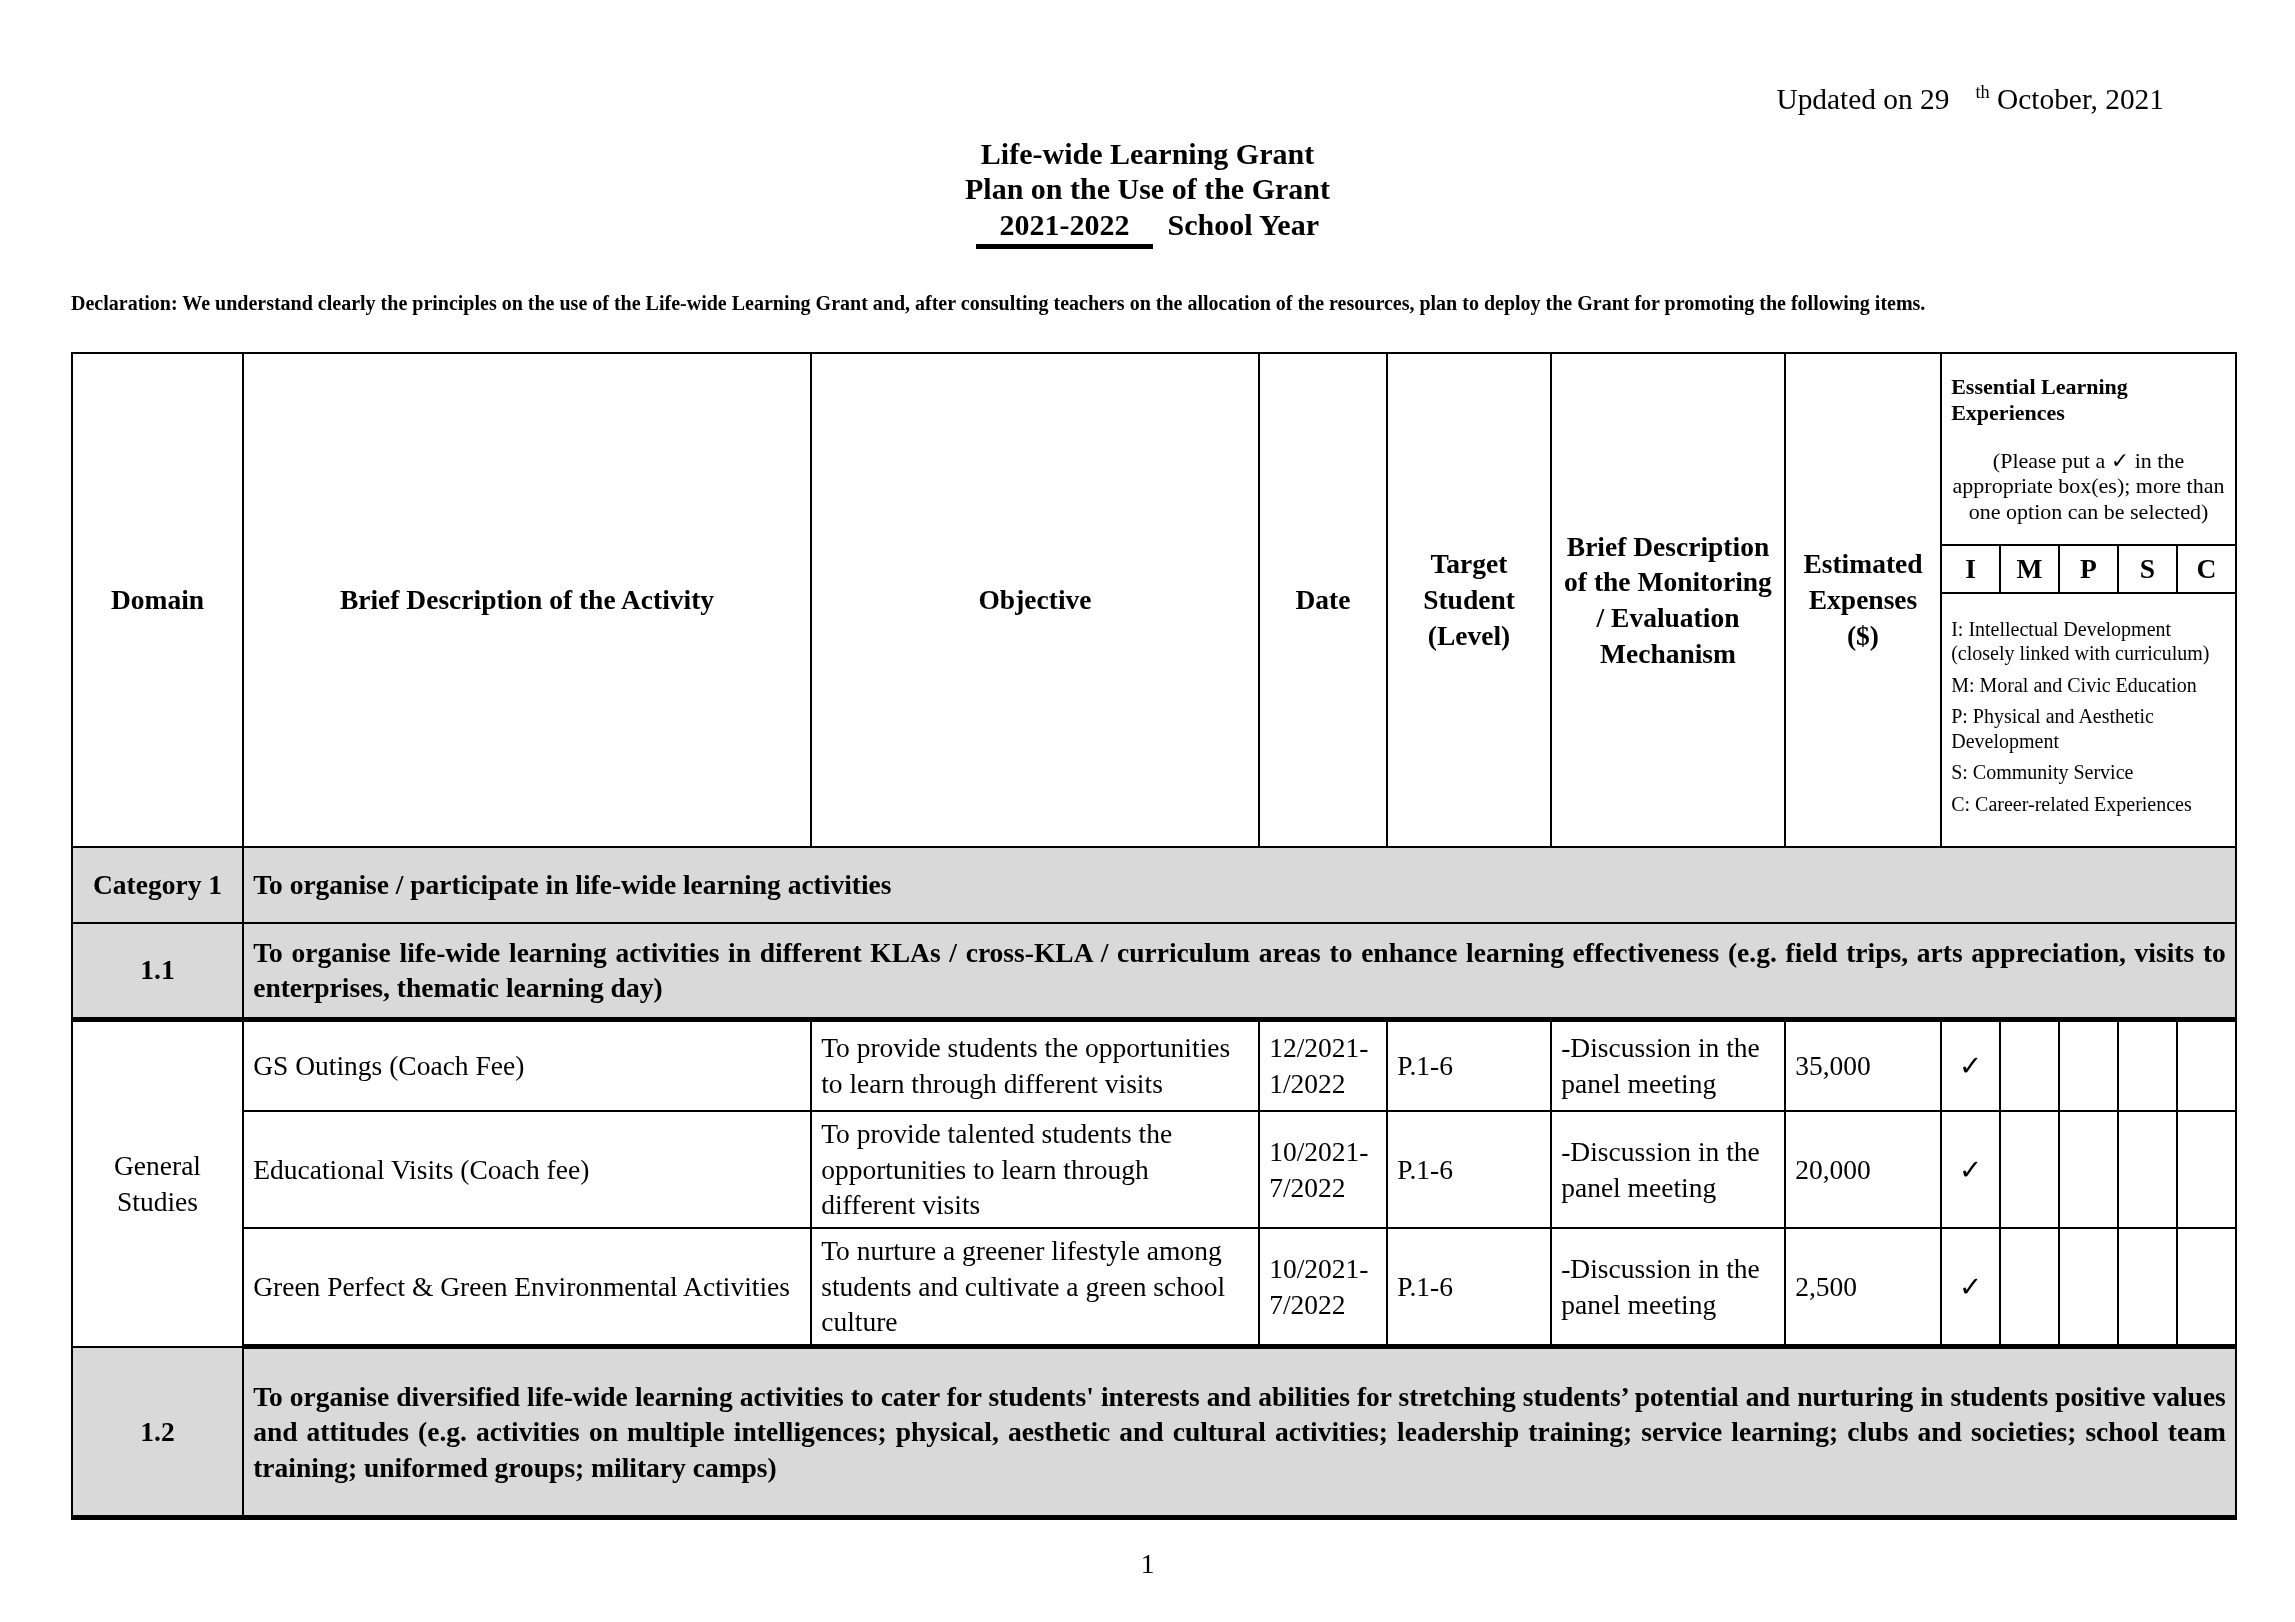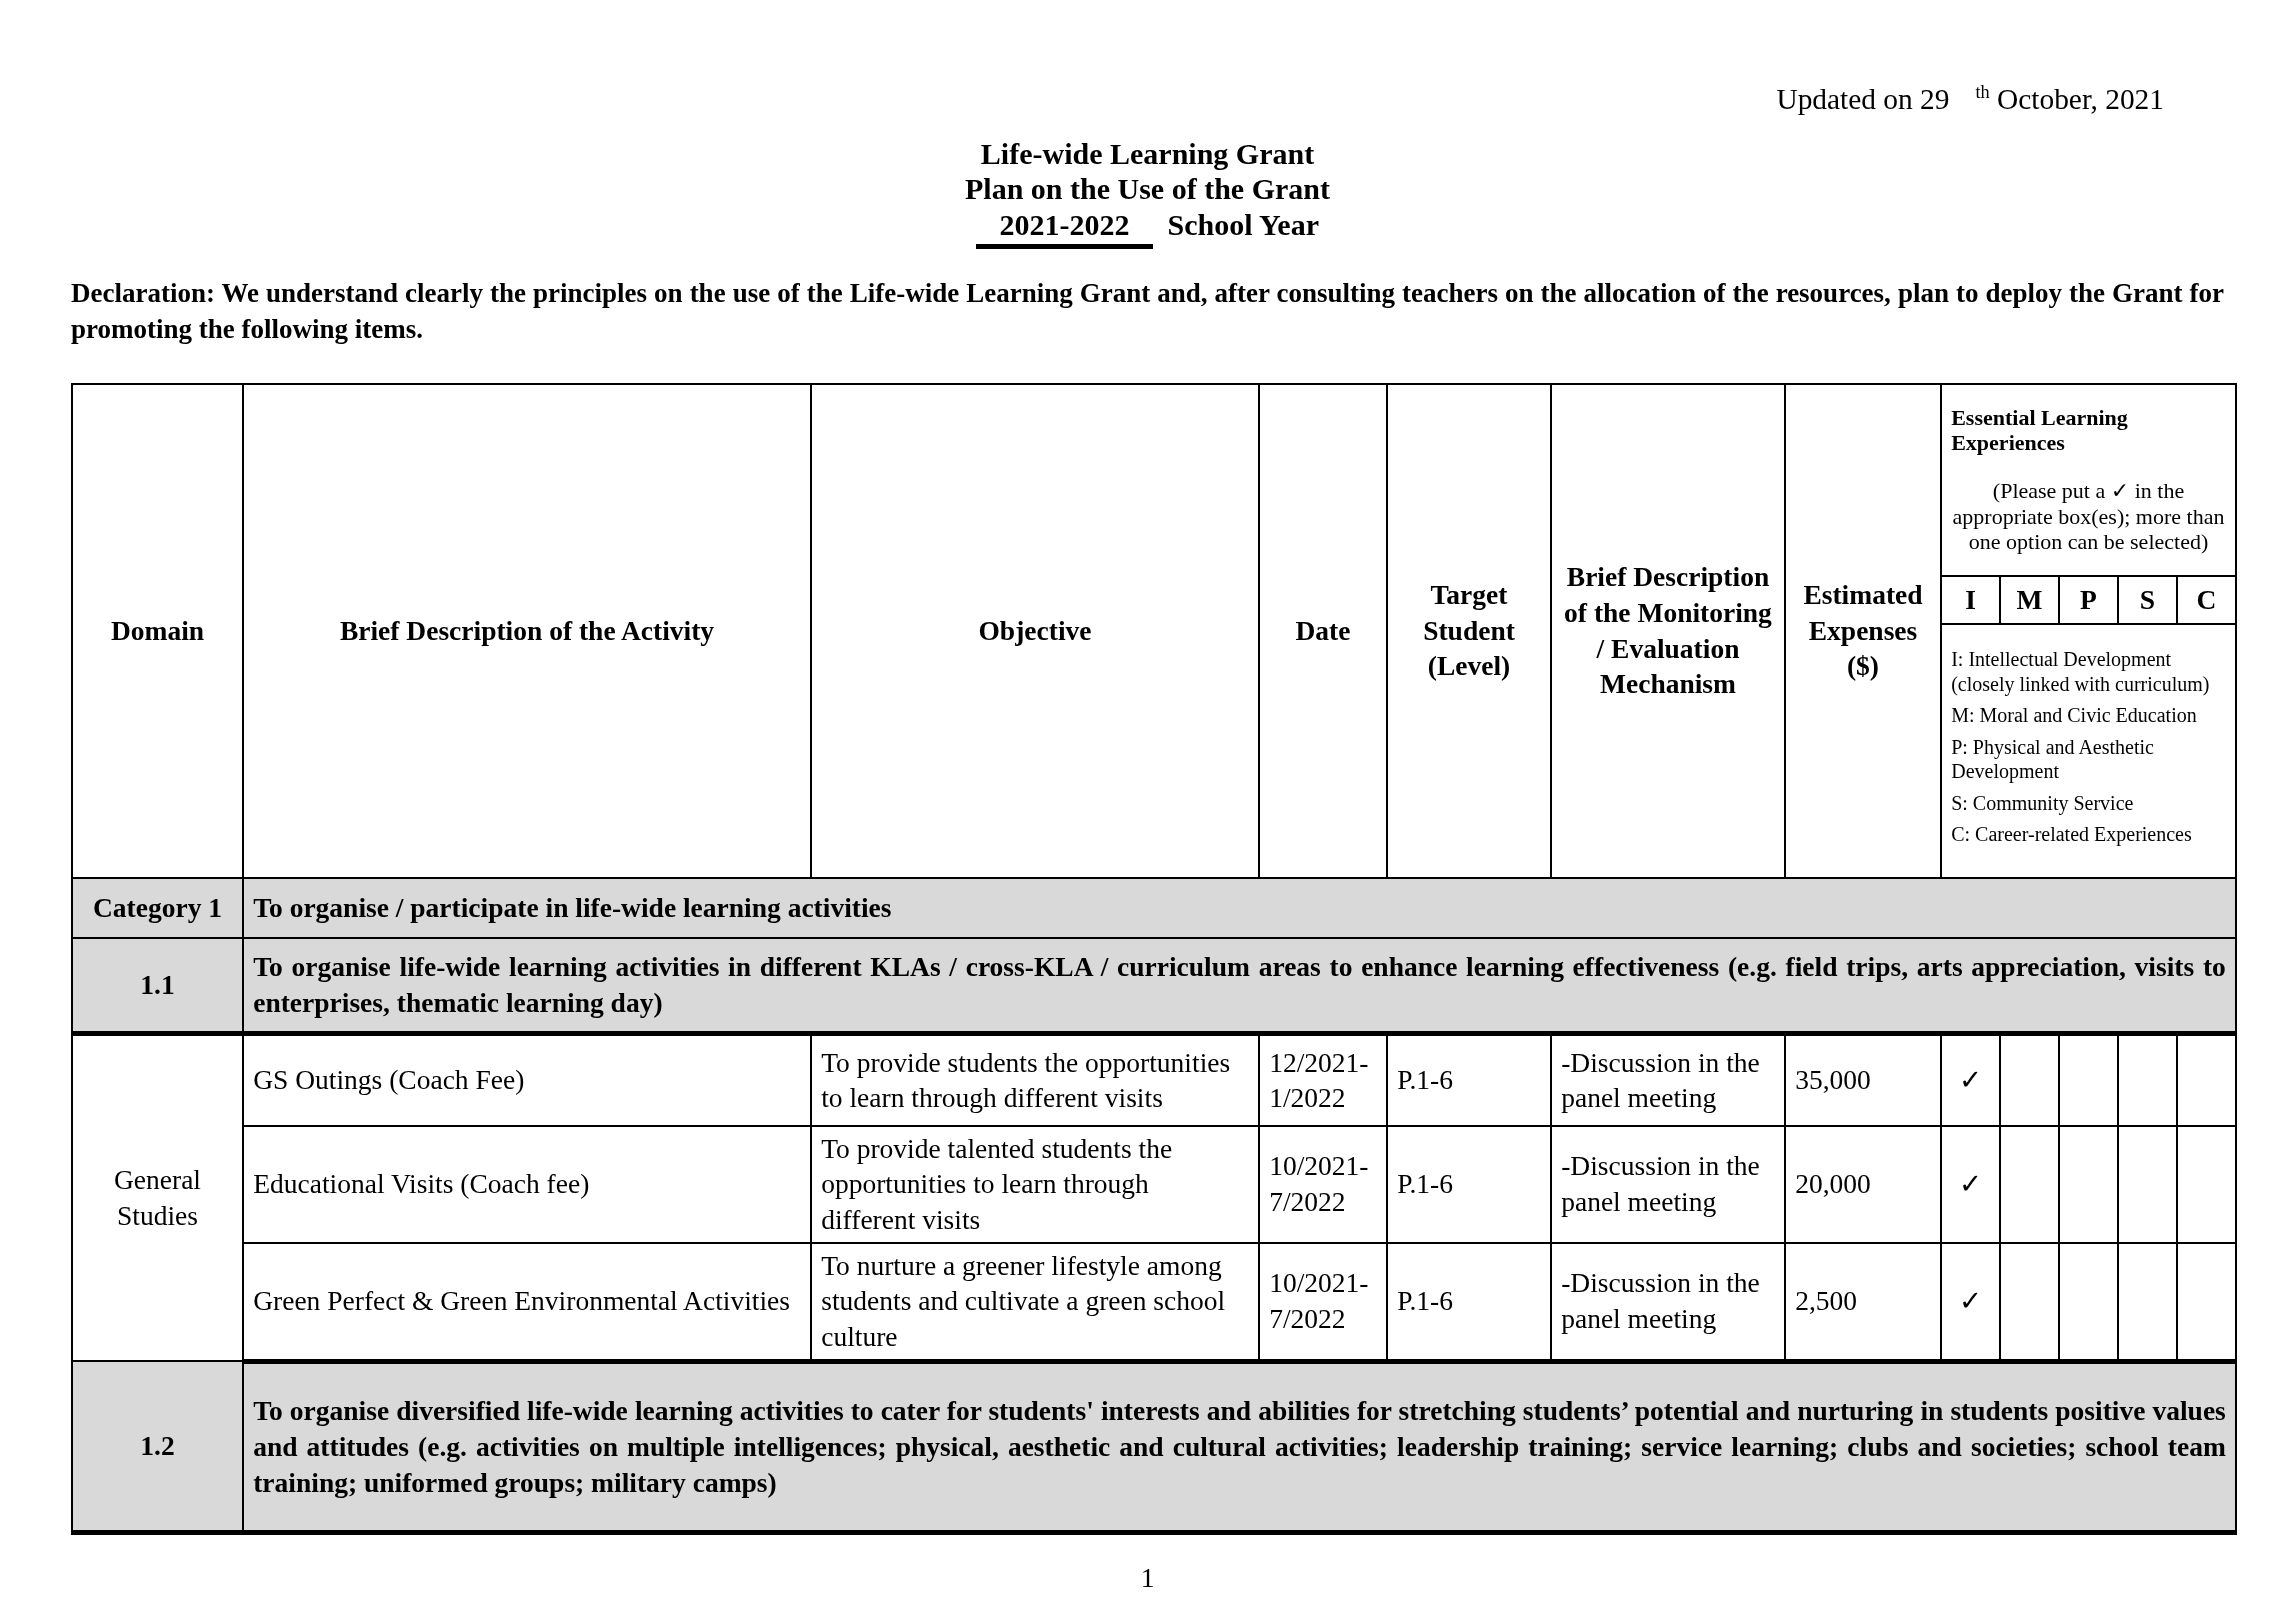--- a/index.html
+++ b/index.html
@@ -27,22 +27,22 @@
     line-height: 1.16;
   }
   .title-line3 { margin-top: 1.3px; }
   .underlined-year {
     display: inline-block;
     border-bottom: 5.2px solid #000;
     padding: 0 23.6px 1.3px 23.6px;
   }
   .after-underline { margin-left: 14.4px; }
   .declaration {
-    margin: 26px 71px 0 71px;
-    font-size: 27px;
+    margin: 41px 71px 0 71px;
+    font-size: 20px;
     font-weight: bold;
     line-height: 1.34;
     text-align: justify;
   }
   table.grant-table {
     margin: 35px 0 0 71px;
     width: 2163px;
     border-collapse: collapse;
     table-layout: fixed;
   }
@@ -136,21 +136,21 @@
   <tr style="height:254px">
     <td colspan="5" class="ele-legend-cell">
       <div class="legend-item">I: Intellectual Development (closely linked with curriculum)</div>
       <div class="legend-item">M: Moral and Civic Education</div>
       <div class="legend-item">P: Physical and Aesthetic Development</div>
       <div class="legend-item">S: Community Service</div>
       <div class="legend-item">C: Career-related Experiences</div>
     </td>
   </tr>
 
-  <tr style="height:60px">
+  <tr style="height:76px">
     <td class="shaded cat-label">Category 1</td>
     <td class="shaded cat-desc" colspan="11">To organise / participate in life-wide learning activities</td>
   </tr>
 
   <tr style="height:96px" class="thick-bottom">
     <td class="shaded sec-label">1.1</td>
     <td class="shaded sec-desc" colspan="11">To organise life-wide learning activities in different KLAs / cross-KLA / curriculum areas to enhance learning effectiveness (e.g. field trips, arts appreciation, visits to enterprises, thematic learning day)</td>
   </tr>
 
   <tr style="height:92px">

